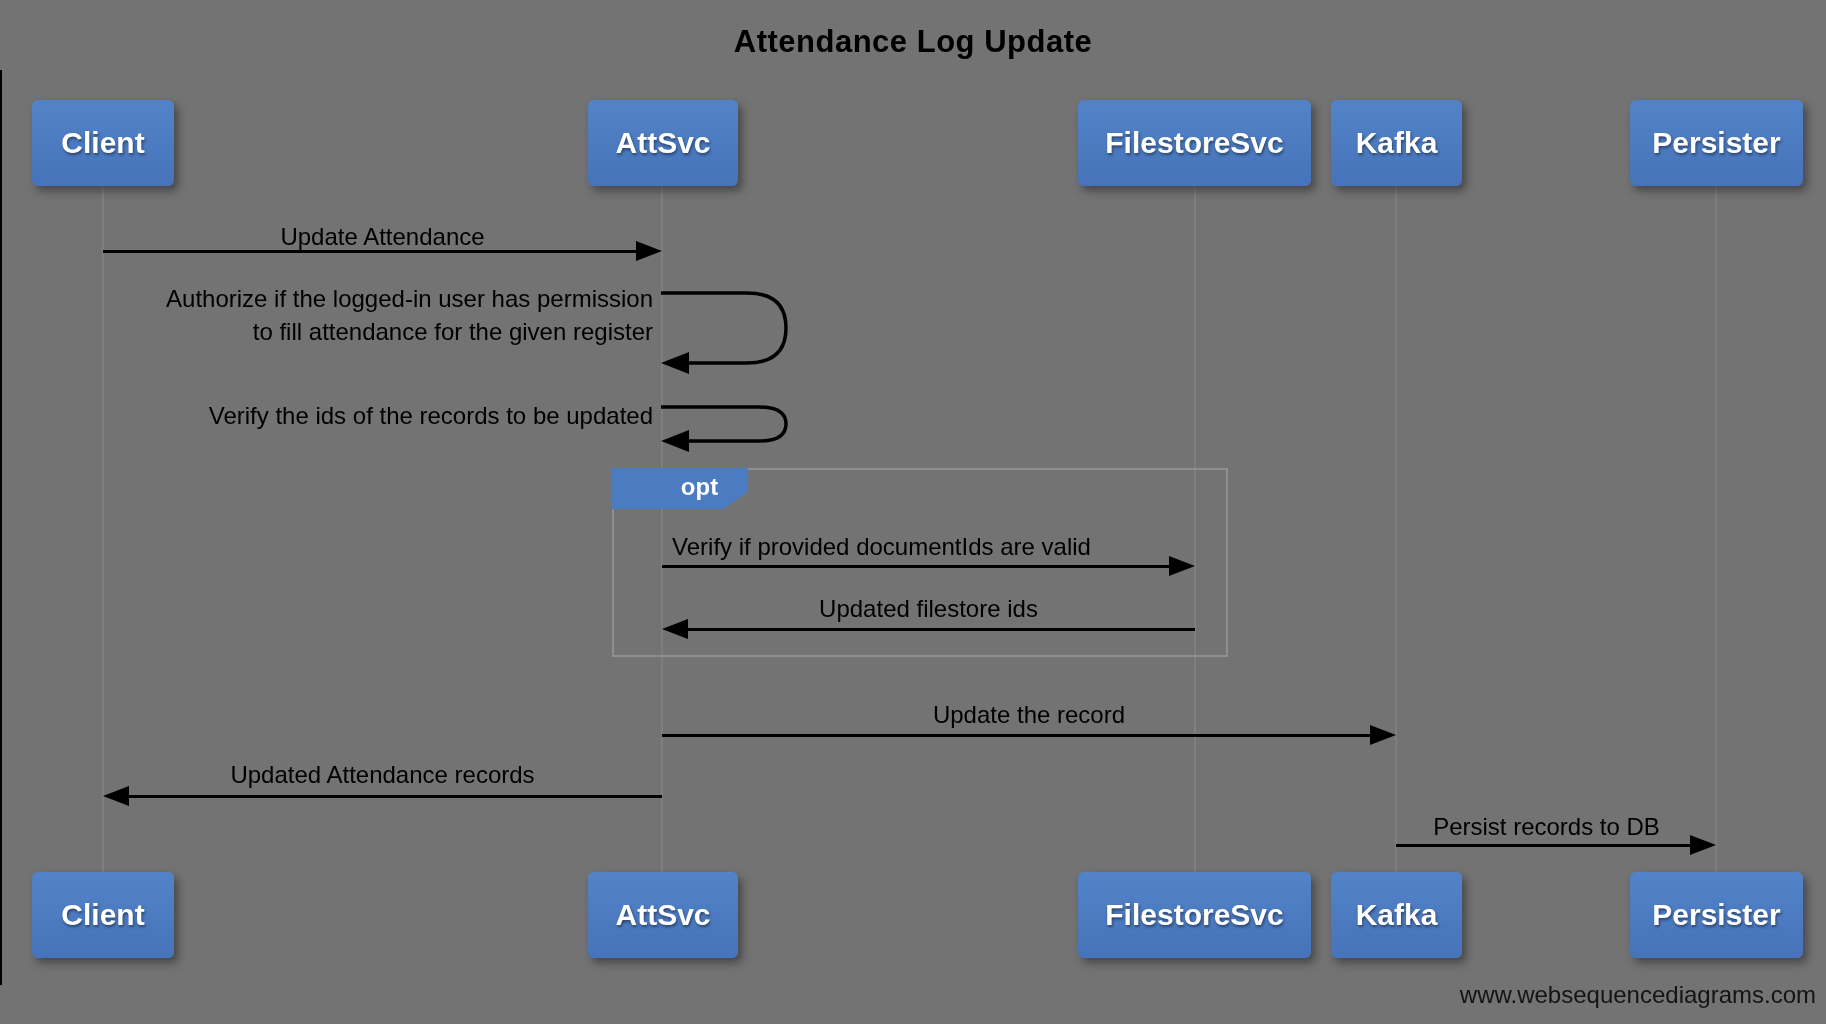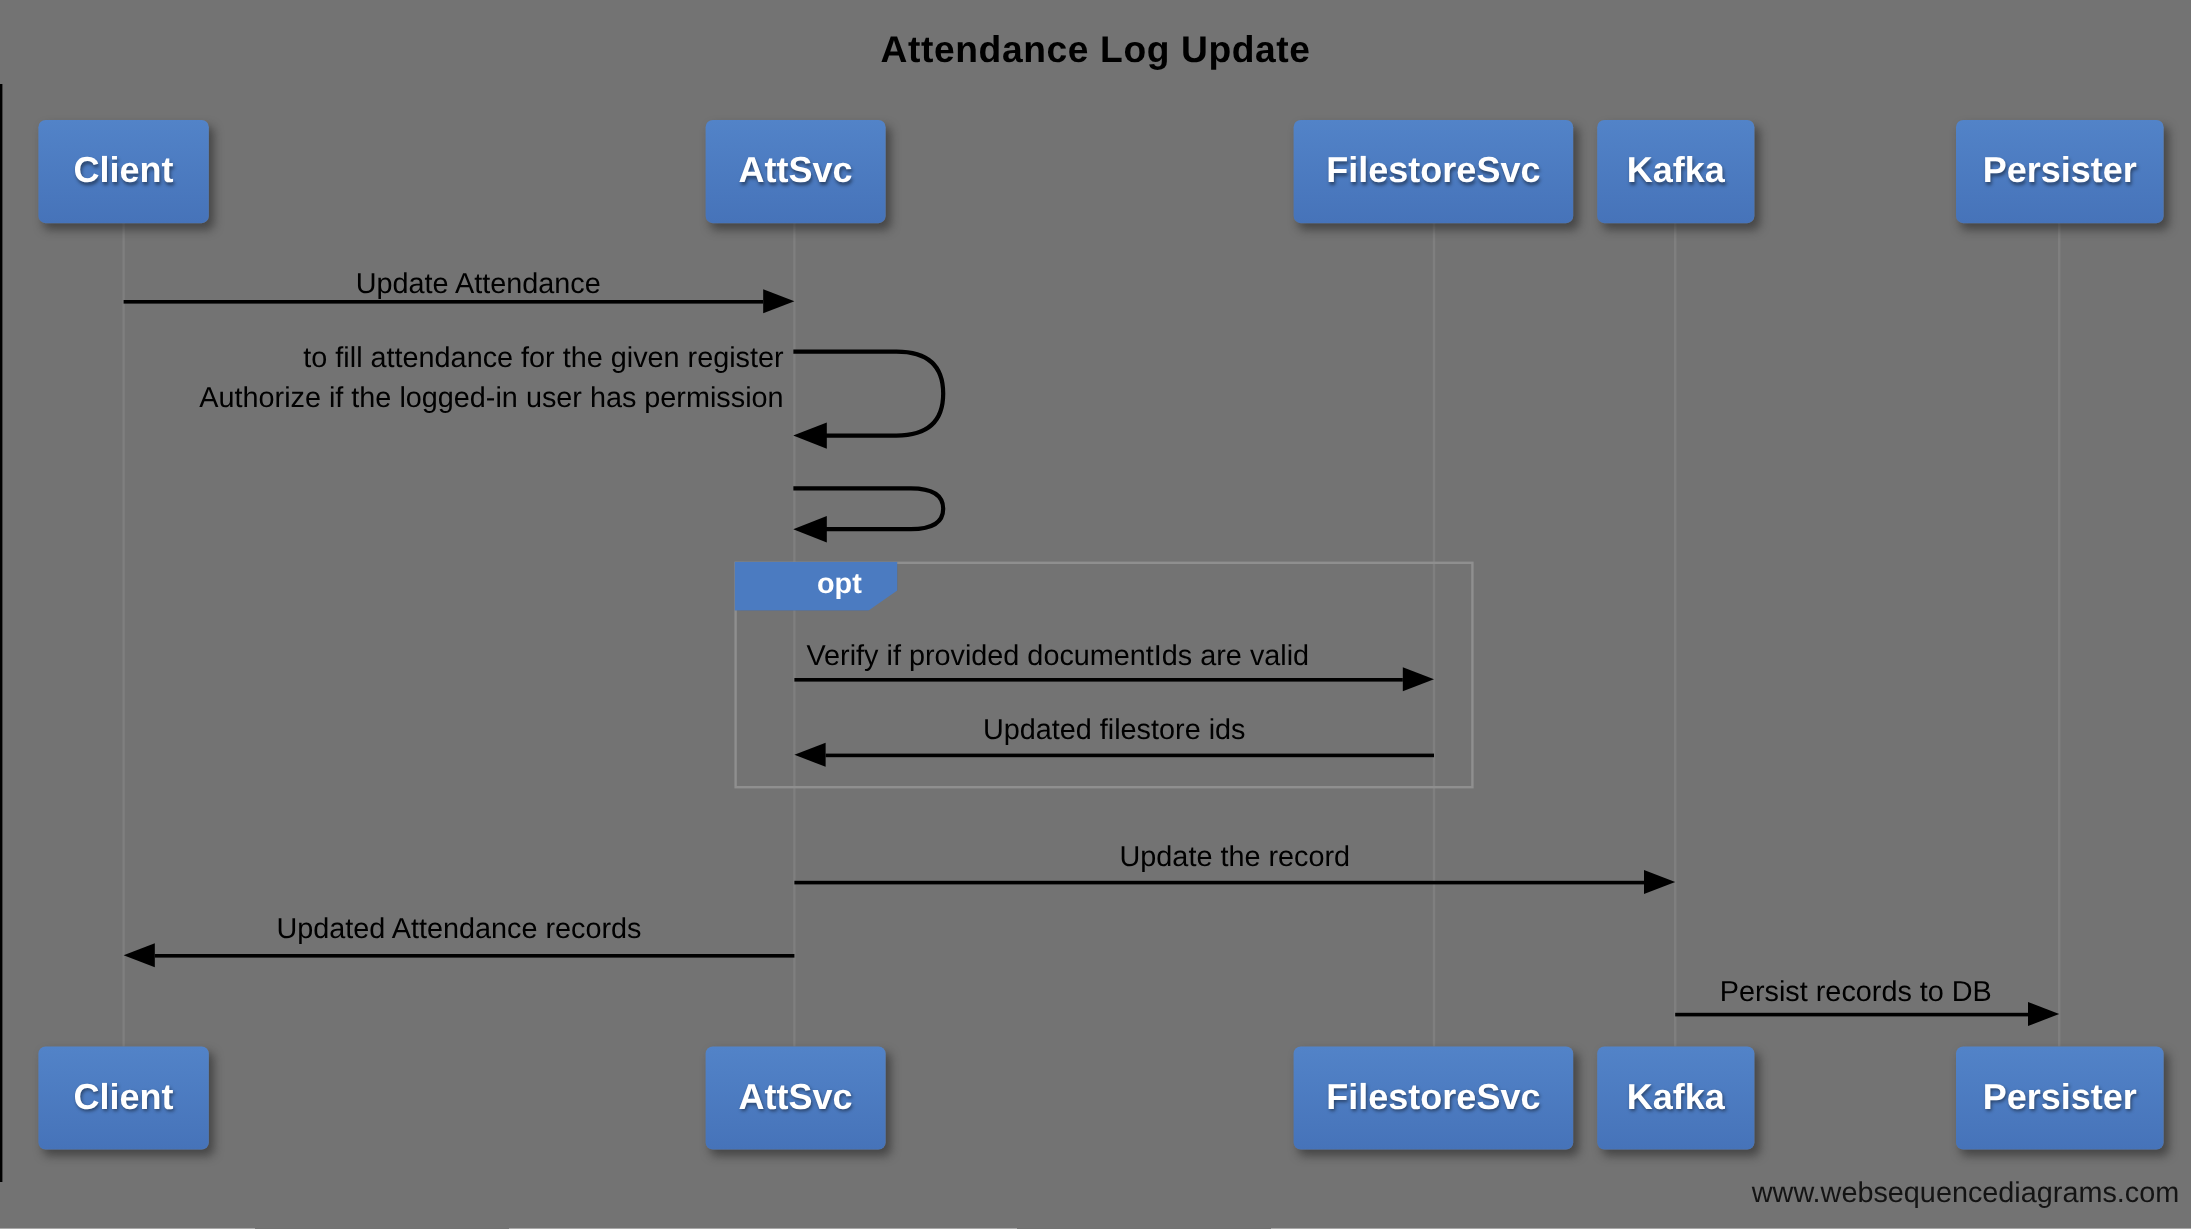--- a/index.html
+++ b/index.html
@@ -64,33 +64,34 @@
   <div class="actor" style="left:1078px;top:100px;width:233px;">
       <span>FilestoreSvc</span>
     </div>
   <div class="actor" style="left:1331px;top:100px;width:131px;">
       <span>Kafka</span>
     </div>
   <div class="actor" style="left:1630px;top:100px;width:173px;">
       <span>Persister</span>
     </div>
 
-  <div class="msg-label center" style="left:103px;top:221px;width:559px;margin-left:16px;">Update Attendance</div>
+  <div class="msg-label center" style="left:103px;top:221px;width:559px;">Update Attendance</div>
   <div class="arrow-line" style="left:103px;top:250px;width:533px;"></div>
   <div class="head-right" style="left:636px;top:241px;"></div>
 
   <div class="msg-label right" style="left:80px;top:282px;width:573px;">
+    <div>Authorize if the logged-in user has permission</div>
     <div>to fill attendance for the given register</div>
-    <div>Authorize if the logged-in user has permission</div>
   </div>
   <svg class="loop-svg" style="left:661px;top:290px;" width="134" height="86">
     <path d="M0,3 H86 Q125,3 125,38 Q125,73 86,73 H26" fill="none" stroke="#000" stroke-width="3.5"></path>
     <polygon points="0,73 28,62 28,84" fill="#000"></polygon>
   </svg>
 
+  <div class="msg-label right" style="left:80px;top:399px;width:573px;">Verify the ids of the records to be updated</div>
   <svg class="loop-svg" style="left:661px;top:404px;" width="134" height="52">
     <path d="M0,3 H98 Q125,3 125,20 Q125,37 98,37 H26" fill="none" stroke="#000" stroke-width="3.5"></path>
     <polygon points="0,37 28,26 28,48" fill="#000"></polygon>
   </svg>
 
   <div class="opt-box" style="left:612px;top:468px;width:612px;height:185px;"></div>
   <div class="opt-tag" style="left:612px;top:468px;width:97px;height:38px;">opt</div>
 
   <div class="msg-label center" style="left:662px;top:531px;width:439px;">Verify if provided documentIds are valid</div>
   <div class="arrow-line" style="left:662px;top:565px;width:507px;"></div>

